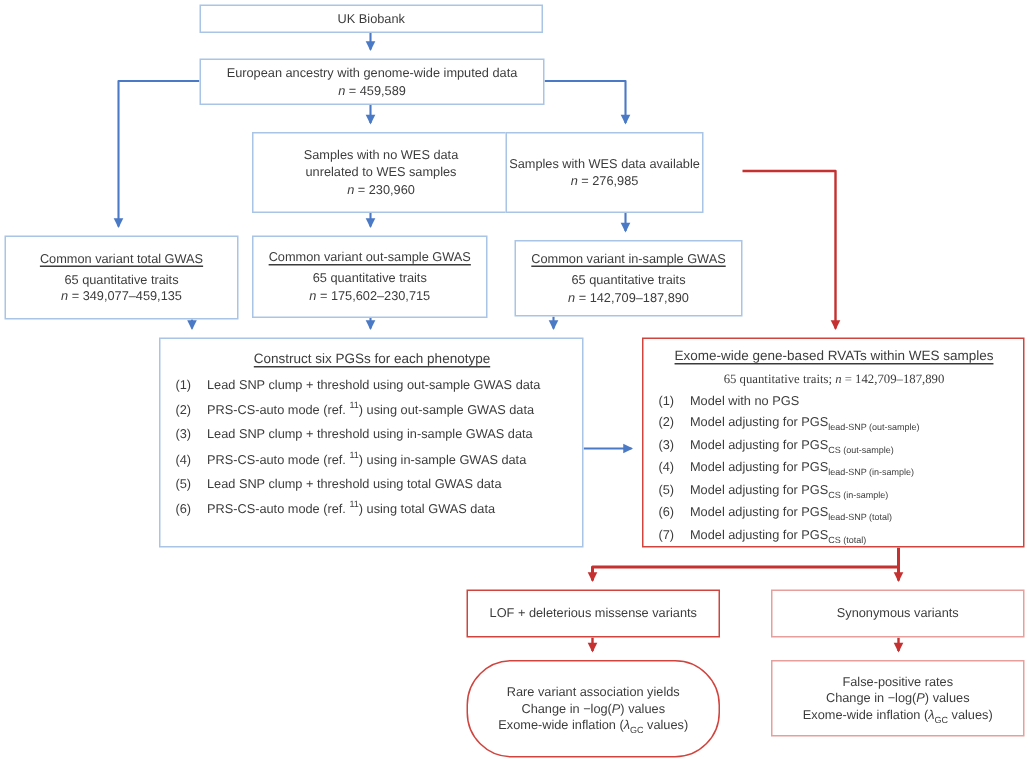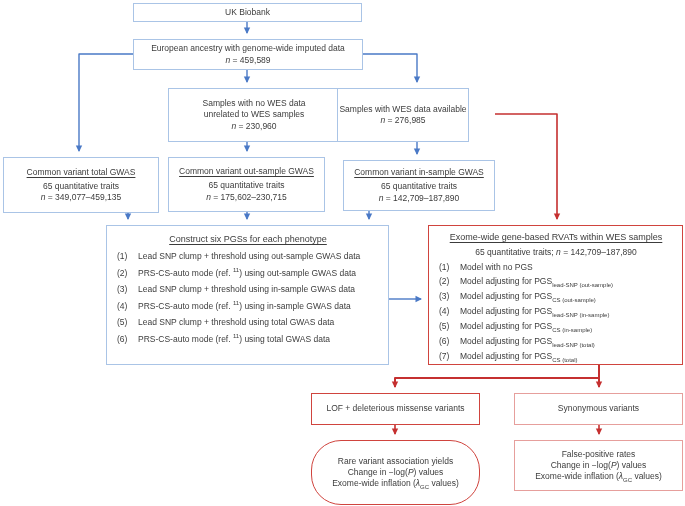--- a/index.html
+++ b/index.html
@@ -12,21 +12,21 @@
     position:absolute;background:#ffffff;border:1px solid #aac4e6;box-sizing:border-box;
     display:flex;flex-direction:column;align-items:center;justify-content:center;
     text-align:center;font-size:8.5px;line-height:1.3;
   }
   .red{border-color:#d0443e;}
   .red-light{border-color:#e69f9c;}
   .u{text-decoration:underline;text-underline-offset:2px;}
   .gwas-title{margin-bottom:3px;}
   .list-box{align-items:stretch;justify-content:flex-start;text-align:left;padding:8px 9px 4px 10px;}
   .list-title{text-align:center;font-size:9px;}
-  .list-sub{text-align:center;margin-top:3px;}
+  .list-sub{text-align:center;margin-top:3px;font-family:Liberation Serif, serif;}
   .item{display:flex;margin-top:5.5px;}
   .item-tight{margin-top:3.8px;}
   .item .num{width:21px;flex:none;}
   .item .txt{flex:1;}
   sub.sb{font-size:6px;line-height:0;}
   sup.sp{font-size:6px;line-height:0;}
   i{font-style:italic;}
 </style>
 </head>
 <body>

